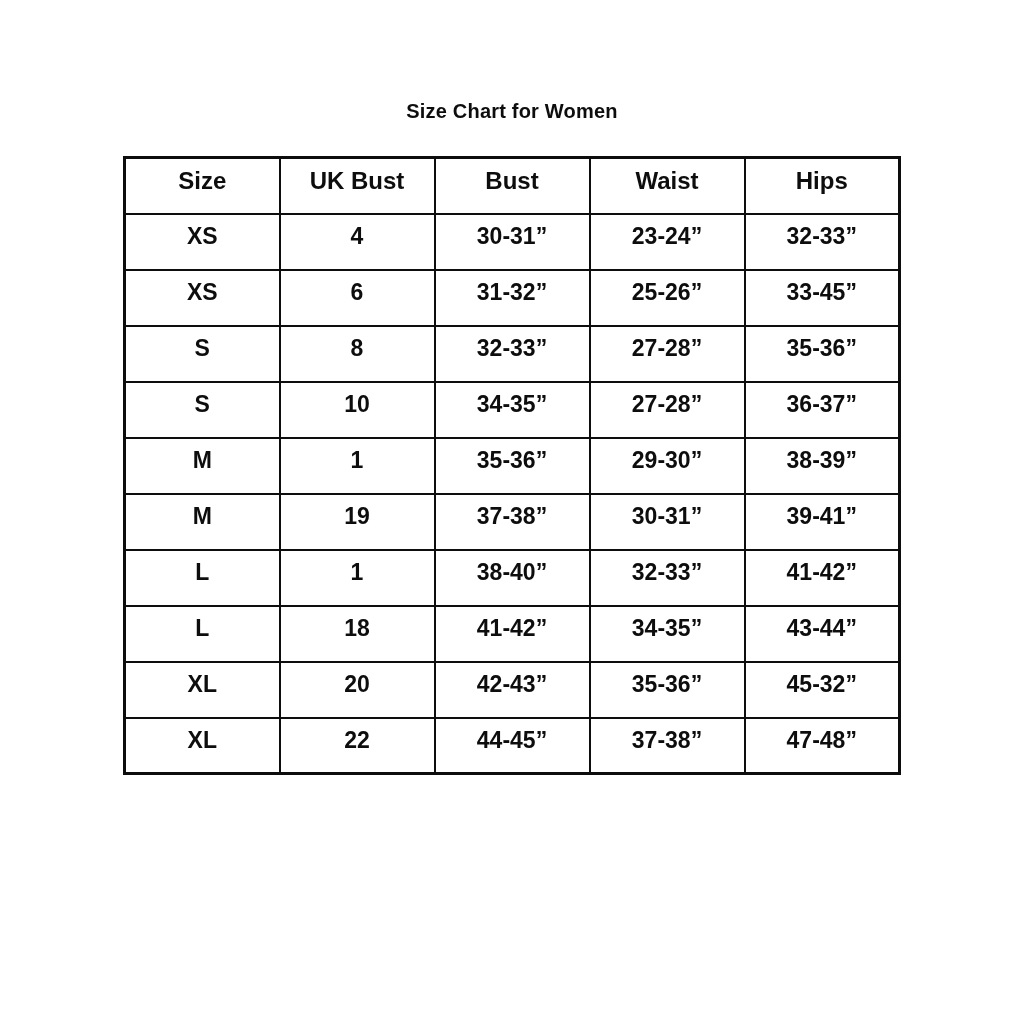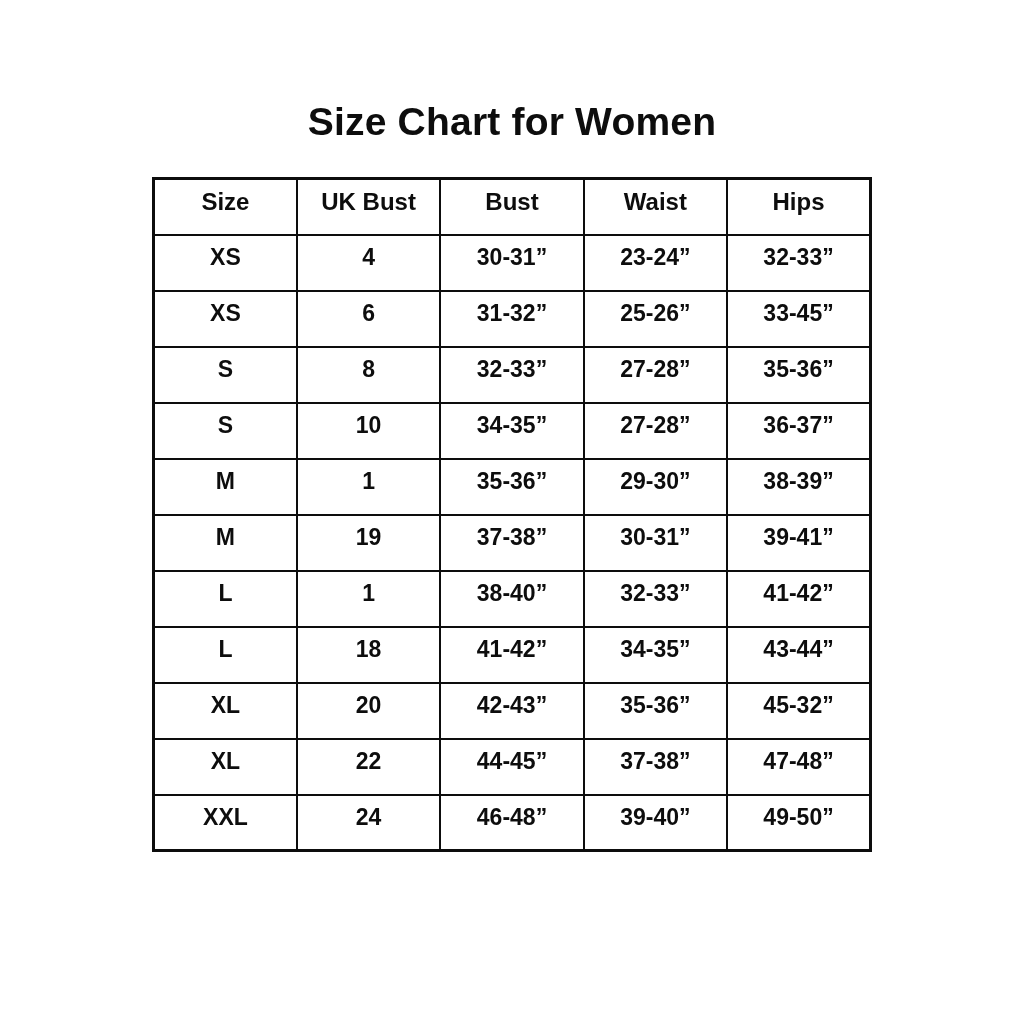--- a/index.html
+++ b/index.html
@@ -12,28 +12,28 @@
   }
   .page {
     width: 1024px;
     height: 1024px;
     background: #ffffff;
     overflow: hidden;
   }
   .chart-title {
     margin-top: 100px;
     text-align: center;
-    font-size: 39px;
+    font-size: 20px;
     font-weight: bold;
     letter-spacing: 0.2px;
     color: #0d0d0d;
   }
   table.size-table {
     margin: 33px auto 0 auto;
-    width: 720px;
+    width: 778px;
     border-collapse: collapse;
     table-layout: fixed;
     border: 3px solid #0d0d0d;
   }
   table.size-table th,
   table.size-table td {
     border: 2px solid #0d0d0d;
     height: 56px;
     text-align: center;
     vertical-align: middle;
@@ -128,22 +128,15 @@
           <td>35-36”</td>
           <td>45-32”</td>
         </tr>
         <tr>
           <td>XL</td>
           <td>22</td>
           <td>44-45”</td>
           <td>37-38”</td>
           <td>47-48”</td>
         </tr>
-        <tr>
-          <td>XXL</td>
-          <td>24</td>
-          <td>46-48”</td>
-          <td>39-40”</td>
-          <td>49-50”</td>
-        </tr>
       </tbody>
   </table>
 </div>
 
 </body></html>

